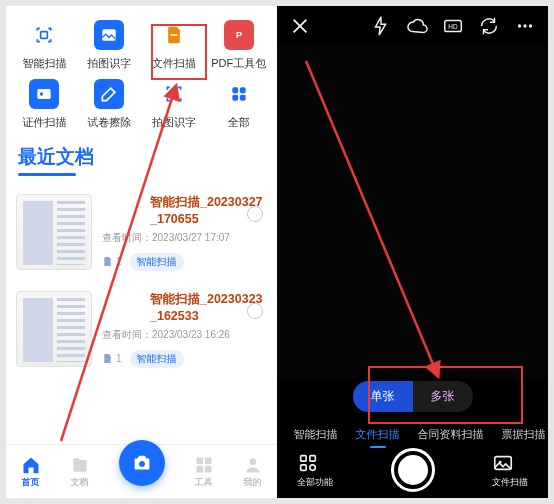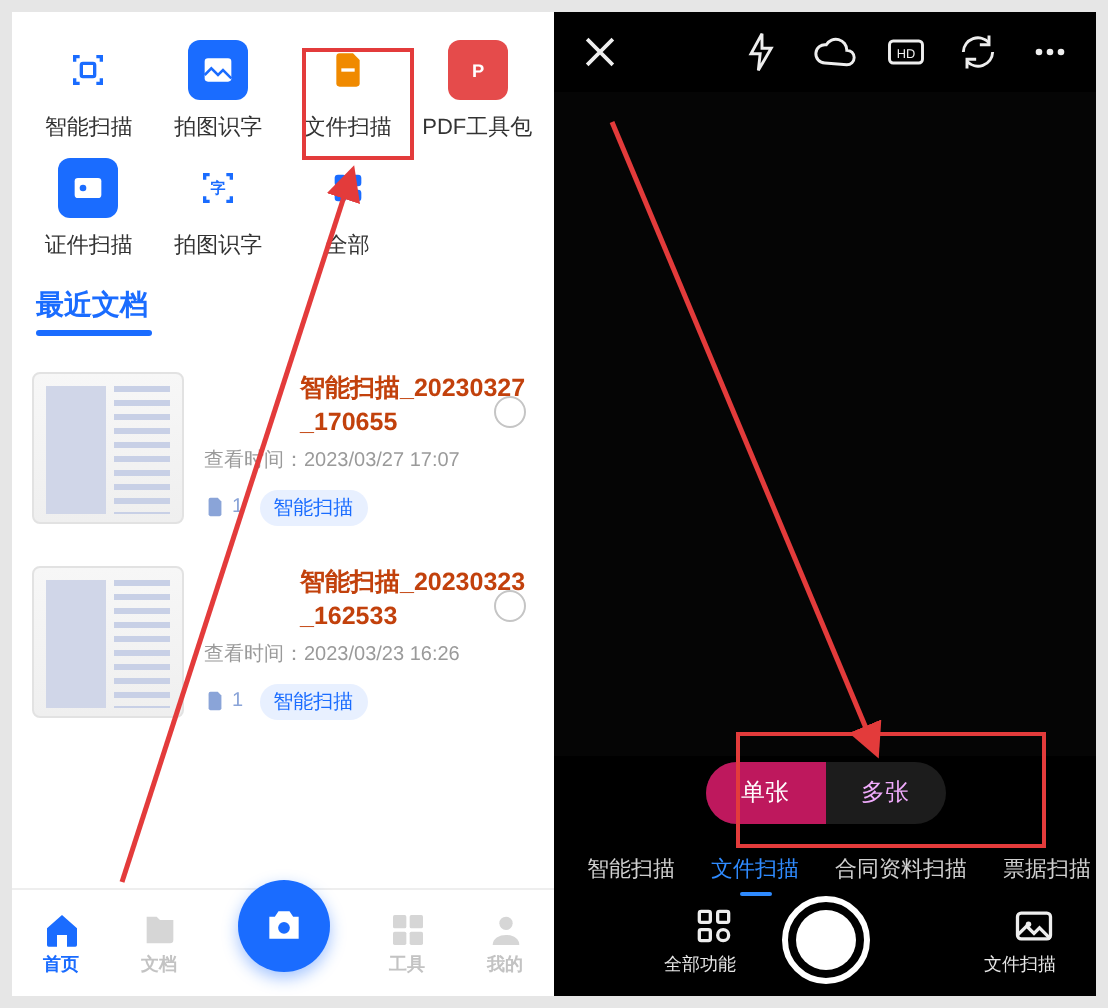--- a/index.html
+++ b/index.html
@@ -18,21 +18,21 @@
   .phone{position:absolute;top:0;bottom:0;width:271px;overflow:hidden;}
   .left{left:0;background:#fff;}
   .right{right:0;background:#000;}
   
   .tool-grid{display:grid;grid-template-columns:repeat(4,1fr);padding:14px 6px 8px 6px;gap:8px 0;}
   .tool{display:flex;flex-direction:column;align-items:center;gap:6px;position:relative;}
   .tool .ico{width:30px;height:30px;border-radius:6px;display:flex;align-items:center;justify-content:center;}
   .tool .ico svg{width:20px;height:20px;}
   .tool .lbl{font-size:11px;color:#333;}
   .hlbox{position:absolute;border:2px solid var(--red);pointer-events:none;}
-  .section-title{font-size:14px;font-weight:700;color:var(--blue);padding:6px 20px 2px 12px;}
+  .section-title{font-size:19px;font-weight:700;color:var(--blue);padding:6px 20px 2px 12px;}
   .section-title::after{content:"";display:block;width:58px;height:3px;background:var(--blue);border-radius:2px;margin-top:3px;}
   .doclist{padding:6px 10px 0 10px;}
   .docitem{display:flex;gap:10px;padding:10px 0;align-items:flex-start;position:relative;}
   .thumb{width:76px;height:76px;border:1px solid #e2e2e2;border-radius:4px;background:linear-gradient(#f7f7f7,#efefef);position:relative;overflow:hidden;}
   .thumb::before,.thumb::after{content:"";position:absolute;background:#d0d6e8;}
   .thumb::before{left:6px;top:6px;width:30px;height:64px;}
   .thumb::after{right:6px;top:6px;width:28px;height:64px;background:repeating-linear-gradient(#c8d0e6 0 3px,transparent 3px 7px);}
   .docinfo{flex:1;min-width:0;}
   .docname{font-size:12.5px;font-weight:700;color:#c2410c;line-height:1.35;word-break:break-all;margin-left:48px;}
   .doctime{font-size:10px;color:#9a9a9a;margin-top:3px;}
@@ -48,27 +48,27 @@
   .cambtn{width:46px;height:46px;border-radius:50%;background:var(--blue);display:flex;align-items:center;justify-content:center;margin-top:-18px;box-shadow:0 3px 8px rgba(26,108,255,.4);}
   .cambtn svg{width:22px;height:22px;fill:#fff;}
   
   .topbar{height:40px;display:flex;align-items:center;justify-content:space-between;padding:0 12px;}
   .topbar .glyph{color:#eaeaea;width:22px;height:22px;display:flex;align-items:center;justify-content:center;font-size:16px;}
   .topbar .cluster{display:flex;gap:14px;align-items:center;}
   .viewfinder{position:absolute;top:40px;left:0;right:0;bottom:120px;background:#050505;}
   .modebar{position:absolute;left:0;right:0;bottom:86px;display:flex;justify-content:center;}
   .pill{display:flex;background:#1c1c1c;border-radius:18px;overflow:hidden;}
   .pill span{font-size:12px;color:#f0abfc;padding:7px 18px;}
-  .pill span.sel{background:#be185d;color:#fff;}
+  .pill span.sel{background:#1d4ed8;color:#fff;}
   .tabbar{position:absolute;left:0;right:0;bottom:56px;display:flex;gap:18px;justify-content:center;padding:0 8px;font-size:11px;white-space:nowrap;}
   .tabbar span{color:#cfcfcf;}
   .tabbar span.sel{color:#2f8bff;position:relative;}
   .tabbar span.sel::after{content:"";position:absolute;left:50%;transform:translateX(-50%);bottom:-6px;width:16px;height:2.5px;background:#2f8bff;border-radius:2px;}
   .rbottom{position:absolute;left:0;right:0;bottom:0;height:56px;display:flex;align-items:center;justify-content:space-between;padding:0 20px;}
-  .ricon{display:flex;flex-direction:column;align-items:flex-end;gap:2px;color:#e6e6e6;font-size:9px;margin-left:35px;}
+  .ricon{display:flex;flex-direction:column;align-items:flex-start;gap:2px;color:#e6e6e6;font-size:9px;}
   .ricon svg{width:22px;height:22px;}
   .shutter{width:44px;height:44px;border-radius:50%;border:3.5px solid #fff;position:relative;}
   .shutter::after{content:"";position:absolute;inset:4px;border-radius:50%;background:#fff;}
   
   svg.arrow{position:absolute;pointer-events:none;}
 </style>
 </head>
 <body>
 
 <div class="stage">
@@ -114,20 +114,28 @@
       </div>
 
       <div class="tool">
         <span class="ico" style="background:#1a6cff;border-radius:6px">
           <svg viewBox="0 0 24 24" fill="#fff">
               <rect x="4" y="6" width="16" height="12" rx="2"></rect>
               <circle cx="9" cy="12" r="2" fill="#1a6cff"></circle>
             </svg>
         </span>
         <span class="lbl">证件扫描</span>
+      </div>
+      <div class="tool">
+        <span class="ico" style="background:#1a6cff;border-radius:6px">
+          <svg viewBox="0 0 24 24" fill="none" stroke="#fff" stroke-width="2">
+              <path d="M14 5l5 5L9 20H4v-5z"></path>
+            </svg>
+        </span>
+        <span class="lbl">试卷擦除</span>
       </div>
       <div class="tool">
         <span class="ico">
           <svg viewBox="0 0 24 24" fill="none" stroke="#1a6cff" stroke-width="2">
               <path d="M4 7V4h3M20 7V4h-3M4 17v3h3M20 17v3h-3"></path>
               <text x="12" y="15" text-anchor="middle" font-size="9" fill="#1a6cff" stroke="none" font-weight="700">字</text>
             </svg>
         </span>
         <span class="lbl">拍图识字</span>
       </div>

